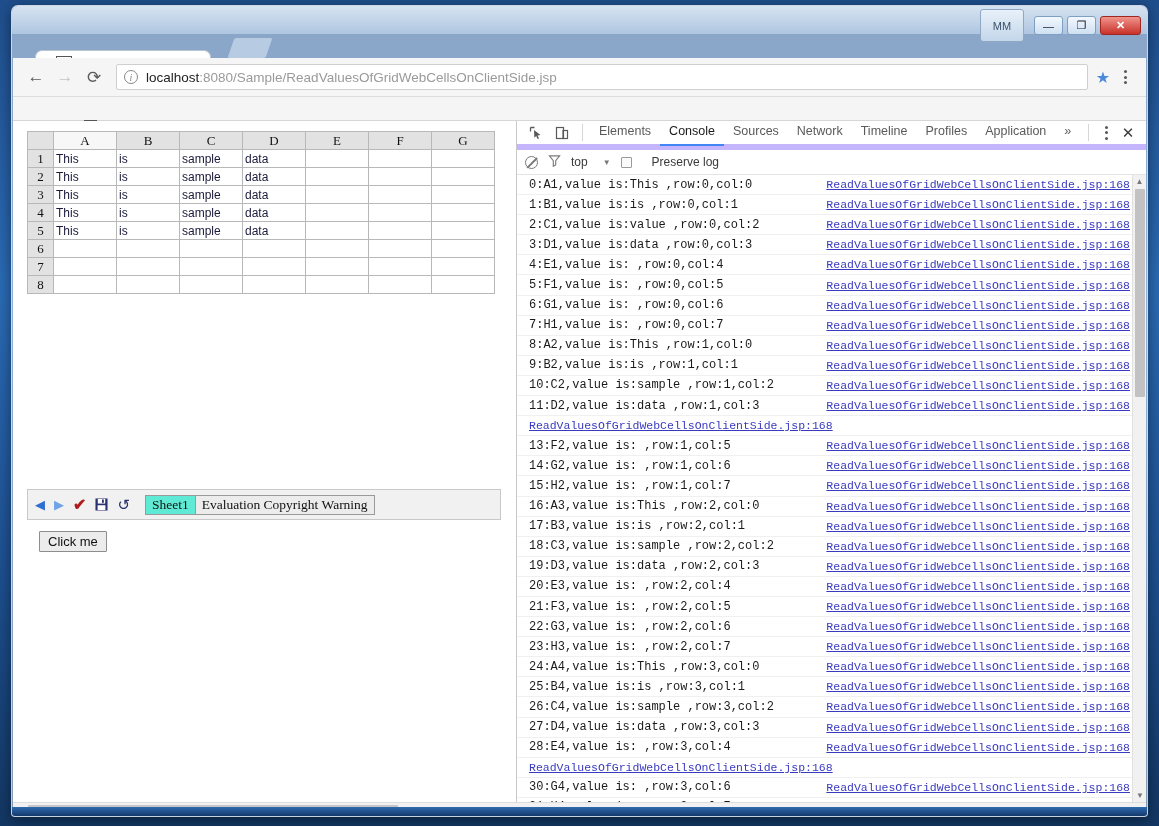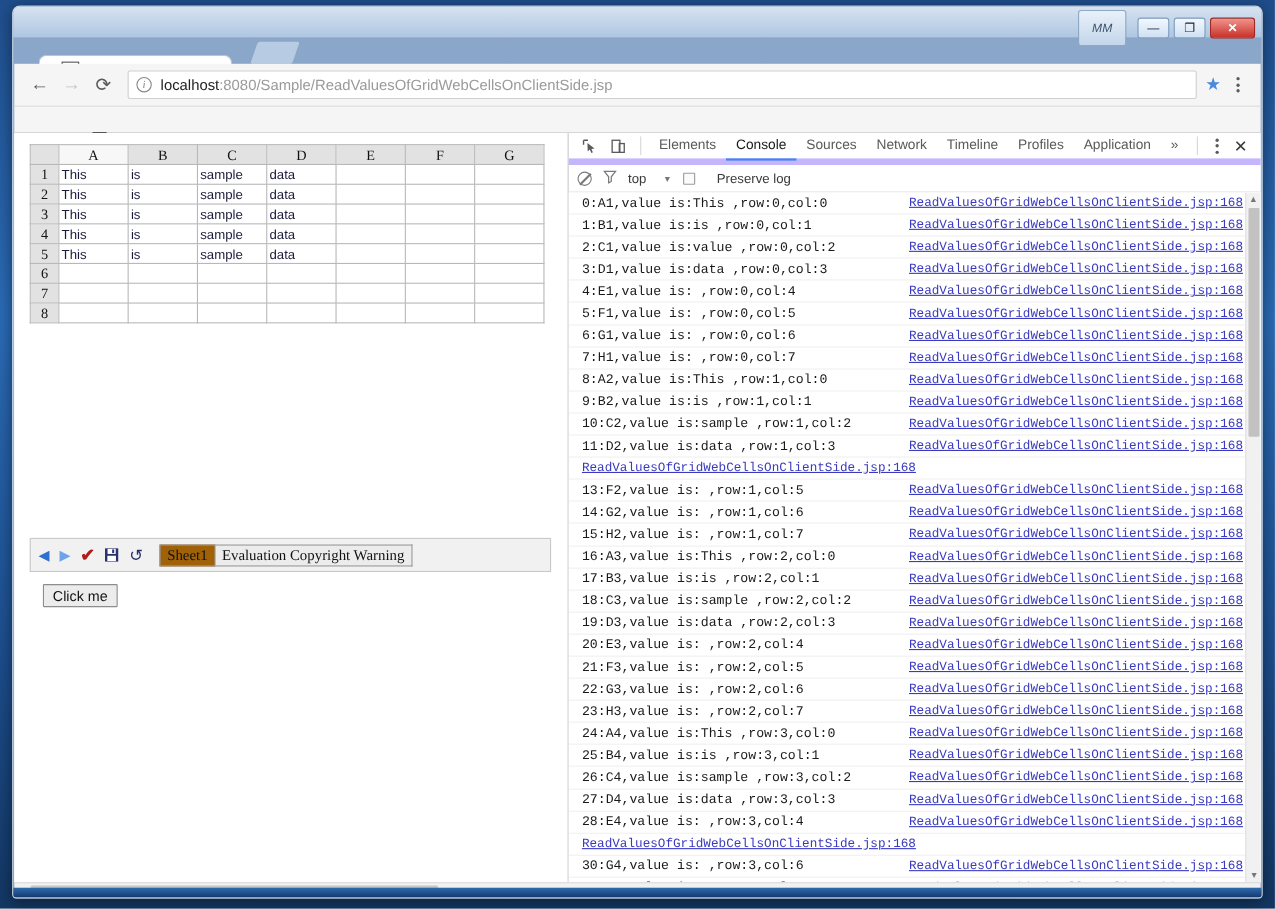--- a/index.html
+++ b/index.html
@@ -29,21 +29,21 @@
     background: linear-gradient(180deg, rgba(240,248,255,0.75), rgba(205,225,245,0.55));
   }
 
   
   .wbtns { position:absolute; right:6px; top:3px; display:flex; gap:4px; align-items:center; }
   .profbtn {
     width:44px;height:33px;border-radius:3px;
     background:linear-gradient(180deg,#e9f1fa,#c3d6ea);
     border:1px solid #8fa9c4; color:#3b526b; font-size:11px;
     display:flex;align-items:center;justify-content:center;
-    font-family:"Liberation Sans",sans-serif; margin-right:6px;font-style:italic;
+    font-family:"Liberation Sans",sans-serif; margin-right:6px;
   }
   .wbtn {
     width:29px;height:19px;border-radius:3px;
     border:1px solid #7fa0c0;
     background:linear-gradient(180deg,#f2f8fe,#cfe0f2);
     display:flex;align-items:center;justify-content:center;
     font-size:11px;color:#223;
   }
   .wbtn.close {
     width:41px;
@@ -162,21 +162,21 @@
     display:flex; align-items:center; padding:0 7px; gap:9px;
   }
   #sheetbar .ic { font-size:13px; display:flex; align-items:center; }
   #sheetbar .tri-l { color:#2f6fd0; }
   #sheetbar .tri-r { color:#6fa3e8; }
   #sheetbar .check { color:#b01c1c; font-size:16px; font-weight:bold; }
   #sheetbar .save { color:#27306b; font-size:14px; }
   #sheetbar .undo { color:#27306b; font-size:15px; }
   .tabs { display:flex; margin-left:6px; }
   .tabs .stab {
-    border:1px solid #9a9a9a; background:#a16207;
+    border:1px solid #9a9a9a; background:#5eead4;
     padding:1px 6px; font-family:"Liberation Serif",serif;
     font-size:13.5px; color:#111; white-space:nowrap;
   }
   .tabs .stab.warn { background:#ececec; border-left:none; }
 
   #clickme {
     position:absolute; left:26px; top:410px;
     font-family:"Liberation Sans",sans-serif; font-size:13px;
     padding:2px 8px; background:#ececec; border:1px solid #8d8d8d; color:#111;
     border-radius:1px;

